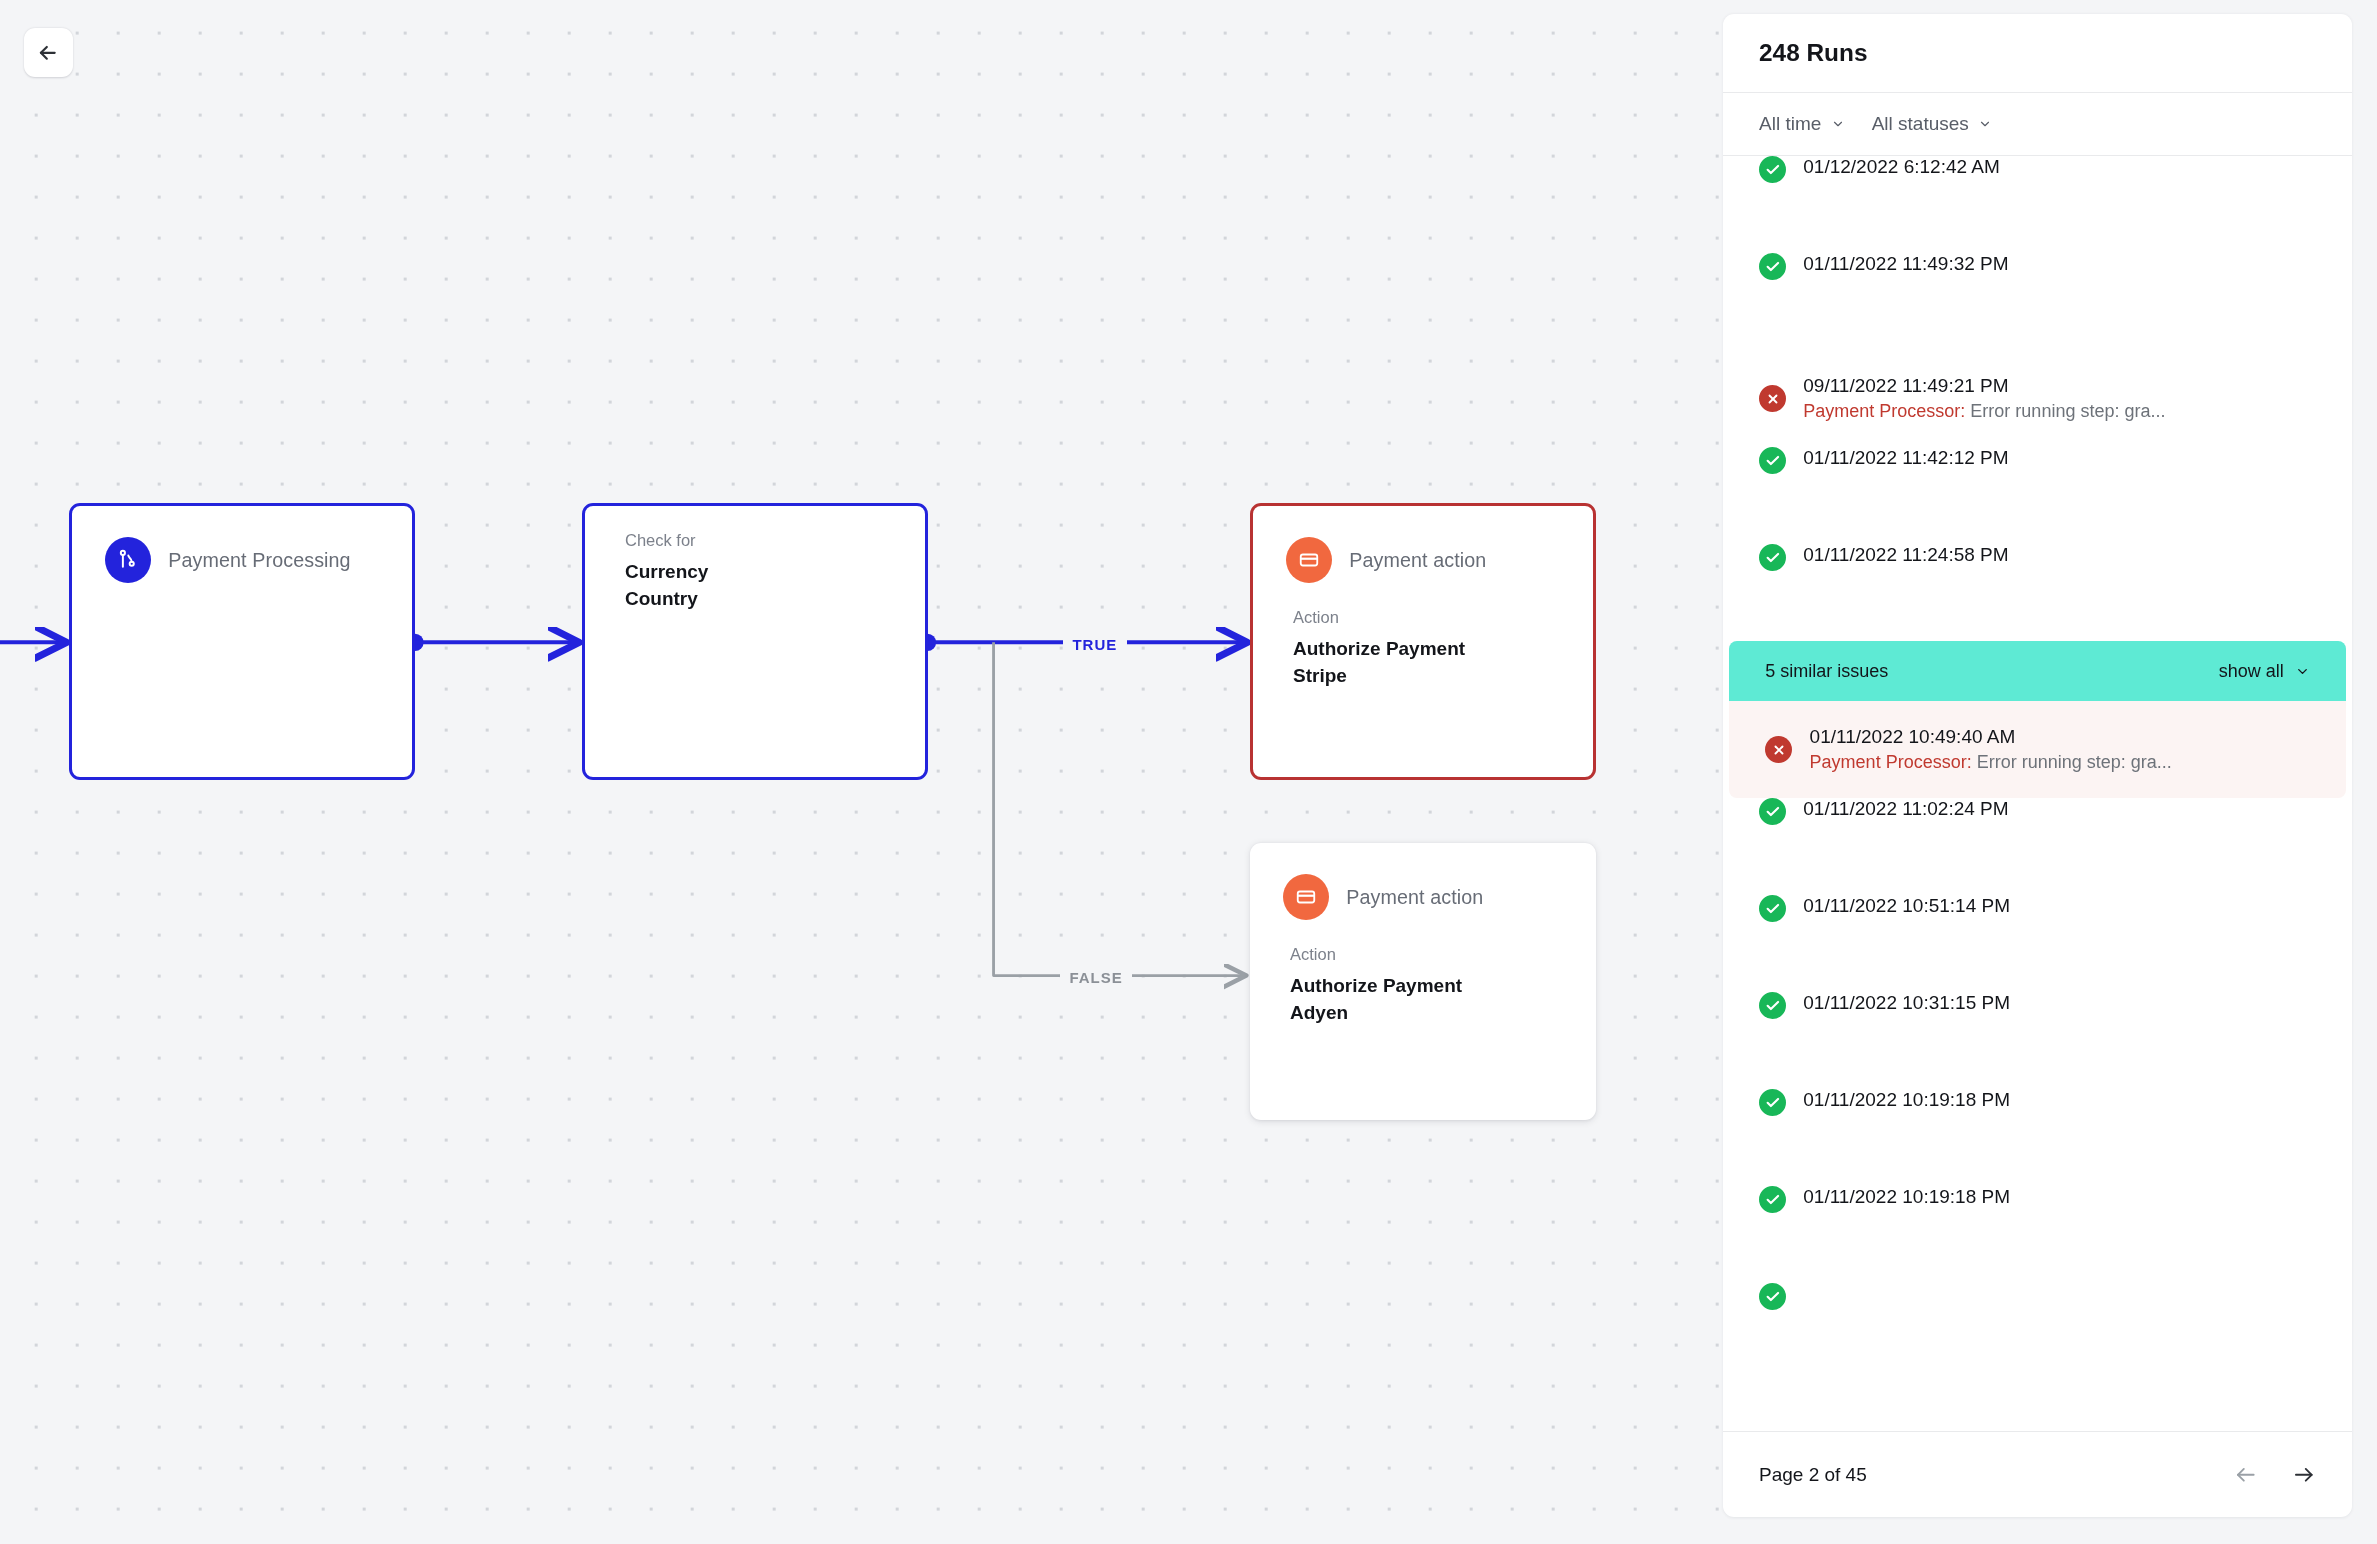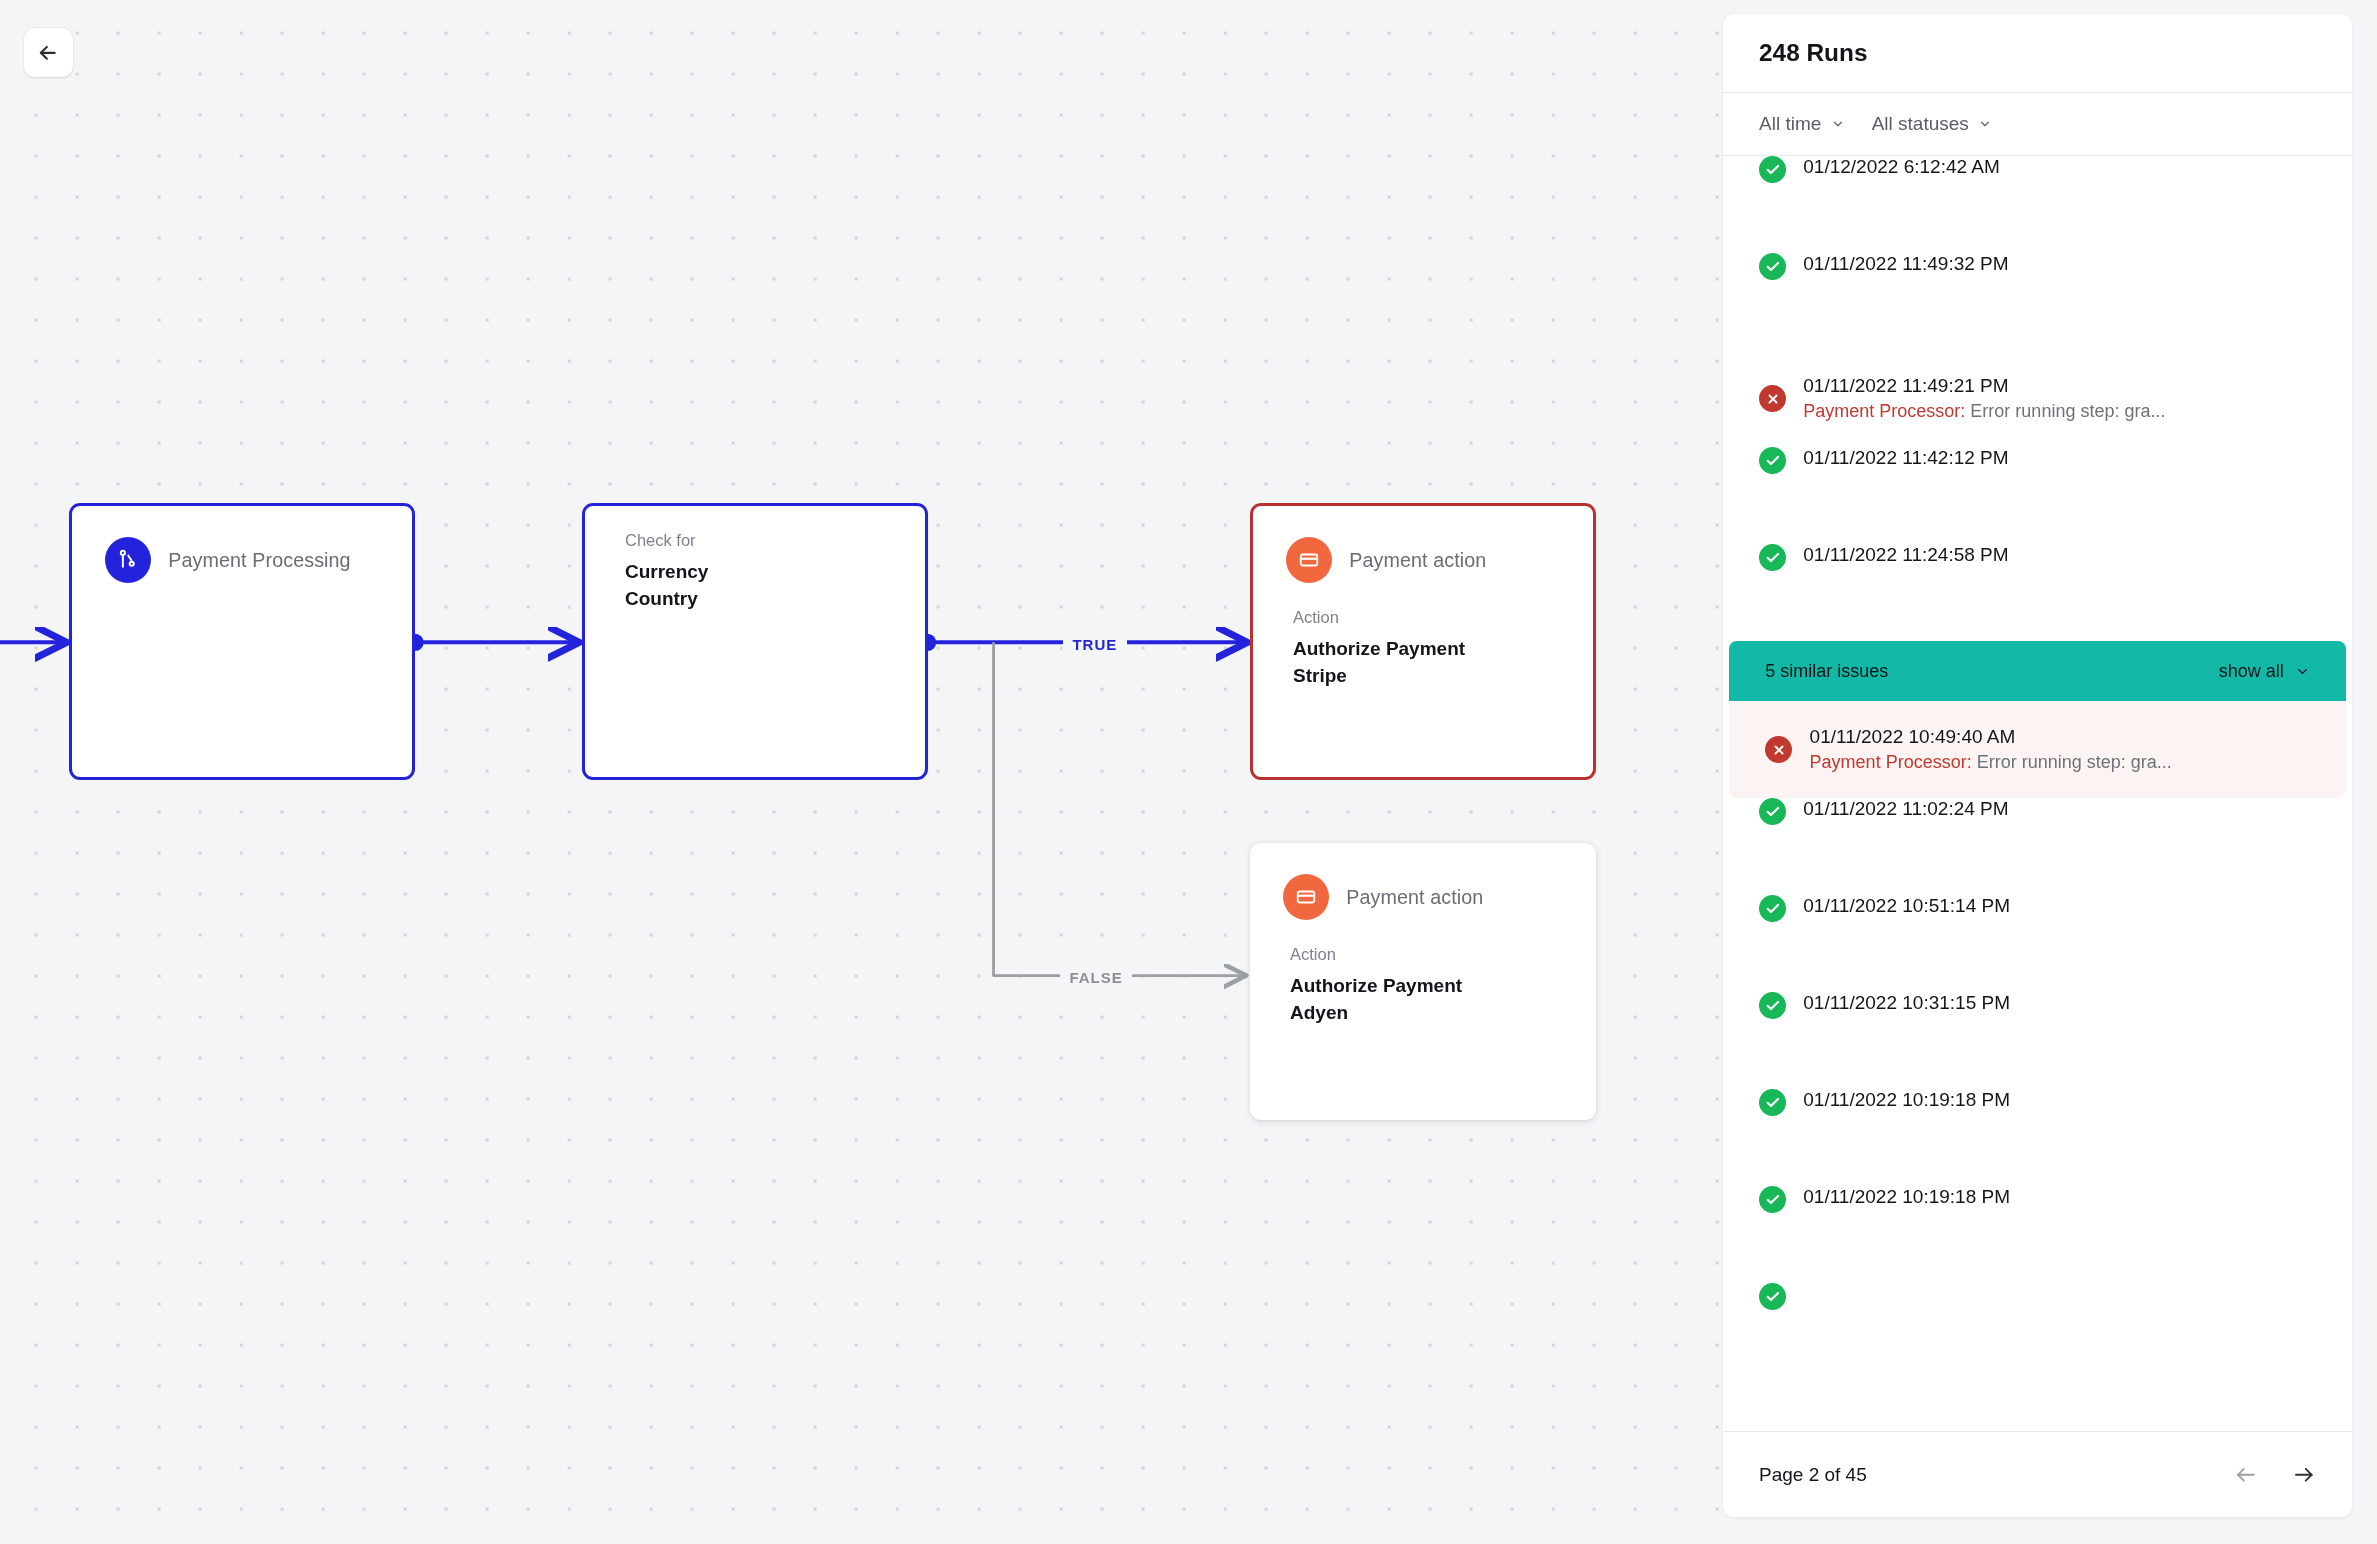--- a/index.html
+++ b/index.html
@@ -122,21 +122,21 @@
     display: flex; align-items: center; justify-content: center;
   }
   .st-ok  { background: #18b758; }
   .st-err { background: #c0392f; }
   .run-txt { display: flex; flex-direction: column; gap: 4.7px; min-width: 0; }
   .run-time { font-size: 19px; color: #13151a; white-space: nowrap; }
   .run-err  { font-size: 18px; color: #6d7279; white-space: nowrap; overflow: hidden; text-overflow: ellipsis; }
   .run-err b { color: #c0392f; font-weight: 400; }
 
   .similar-head {
-    background: #14b8a6;
+    background: #5eead4;
     display: flex; align-items: center; justify-content: space-between;
     padding: 0 36px;
     height: 60px;
     border-radius: 7.9px 7.9px 0 0;
     margin: 0 6.3px;
     cursor: pointer;
   }
   .similar-head .sh-l { font-size: 18px; color: #13151a; }
   .similar-head .sh-r { display: flex; align-items: center; gap: 11px; font-size: 18px; color: #13151a; }
   .run.similar-item {
@@ -302,21 +302,21 @@
     </div>
 
     <div class="run two-line">
       <div class="st st-err">
         <svg width="14" height="14" viewBox="0 0 24 24" fill="none" stroke="#fff" stroke-width="3.2" stroke-linecap="round">
             <line x1="6" y1="6" x2="18" y2="18"></line>
             <line x1="18" y1="6" x2="6" y2="18"></line>
           </svg>
       </div>
       <div class="run-txt">
-        <div class="run-time">01/11/2022 11:49:21 PM</div>
+        <div class="run-time">09/11/2022 11:49:21 PM</div>
         <div class="run-err">
           <b>Payment Processor:</b><span> Error running step: gra...</span>
         </div>
       </div>
     </div>
 
     <div class="run">
       <div class="st st-ok">
         <svg width="15.7" height="15.7" viewBox="0 0 24 24" fill="none" stroke="#fff" stroke-width="3.2" stroke-linecap="round" stroke-linejoin="round">
             <polyline points="20 6 9 17 4 12"></polyline>

